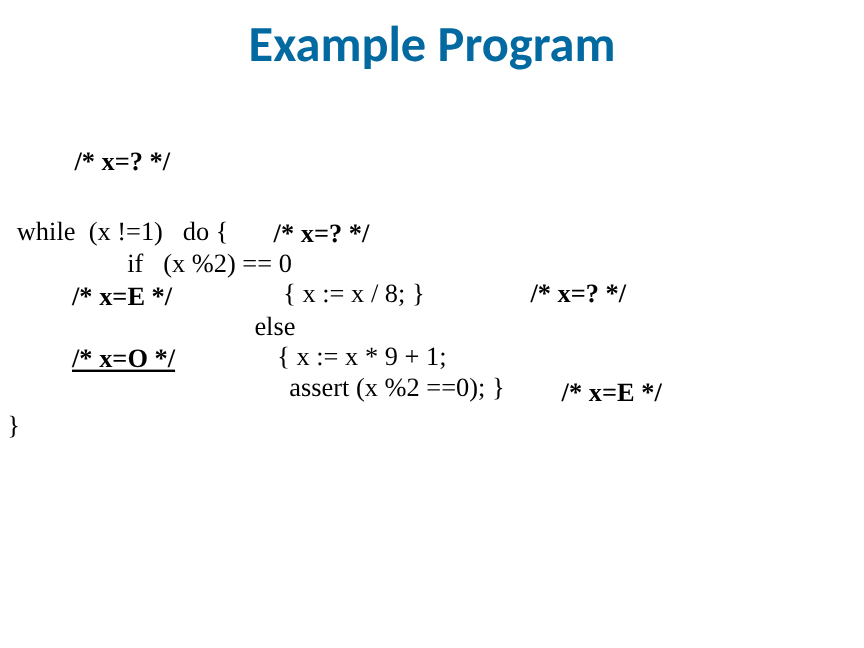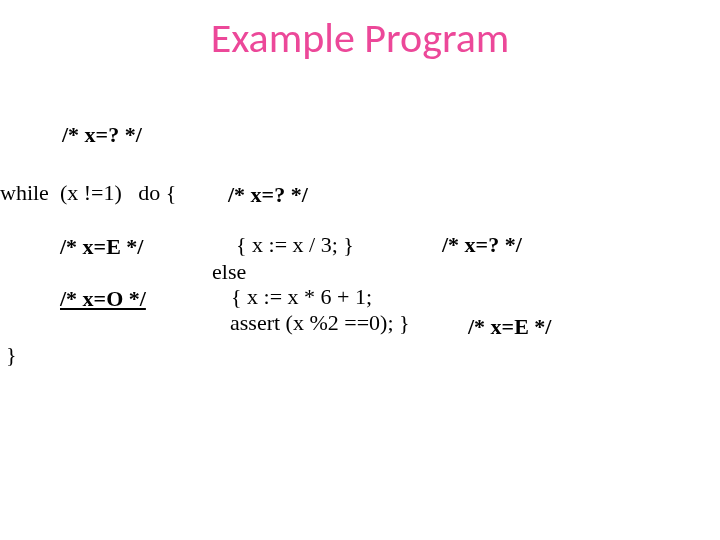--- a/index.html
+++ b/index.html
@@ -17,52 +17,53 @@
     height: 540px;
   }
   .title {
     position: absolute;
     top: 12px;
     left: 0;
     width: 720px;
     text-align: center;
     font-family: Calibri, Arial, sans-serif;
     font-size: 42px;
-    font-weight: 400;
-    color: #ec4899;
+    font-weight: 700;
+    color: #0369a1;
   }
   .comment {
     font-weight: bold;
   }
   .t {
     position: absolute;
     font-size: 22px;
     white-space: pre;
   }
 </style>
 </head>
 <body>
 
 <div class="slide">
 
   <div class="title">Example Program</div>
 
   <span class="t comment" style="left:62px; top:122px;">/* x=? */</span>
 
-  <span class="t" style="left:0; top:180px;">while  (x !=1)   do {</span>
+  <span class="t" style="left:14px; top:180px;">while  (x !=1)   do {</span>
   <span class="t comment" style="left:228px; top:182px;">/* x=? */</span>
 
+  <span class="t" style="left:106px; top:207px;">if   (x %2) == 0</span>
 
   <span class="t comment" style="left:60px; top:234px;">/* x=E */</span>
-  <span class="t" style="left:236px; top:232px;">{ x := x / 3; }</span>
+  <span class="t" style="left:236px; top:232px;">{ x := x / 8; }</span>
   <span class="t comment" style="left:442px; top:232px;">/* x=? */</span>
 
   <span class="t" style="left:212px; top:259px;">else</span>
 
   <span class="t comment" style="left:60px; top:286px;text-decoration:underline;">/* x=O */</span>
-  <span class="t" style="left:231px; top:284px;">{ x := x * 6 + 1;</span>
-  <span class="t" style="left:219px; top:310px;text-align:right;">  assert (x %2 ==0); }</span>
+  <span class="t" style="left:231px; top:284px;">{ x := x * 9 + 1;</span>
+  <span class="t" style="left:230px; top:310px;text-align:right;">  assert (x %2 ==0); }</span>
   <span class="t comment" style="left:468px; top:314px;">/* x=E */</span>
 
   <span class="t" style="left:6px; top:342px;">}</span>
 
 
 </div>
 
 </body></html>

